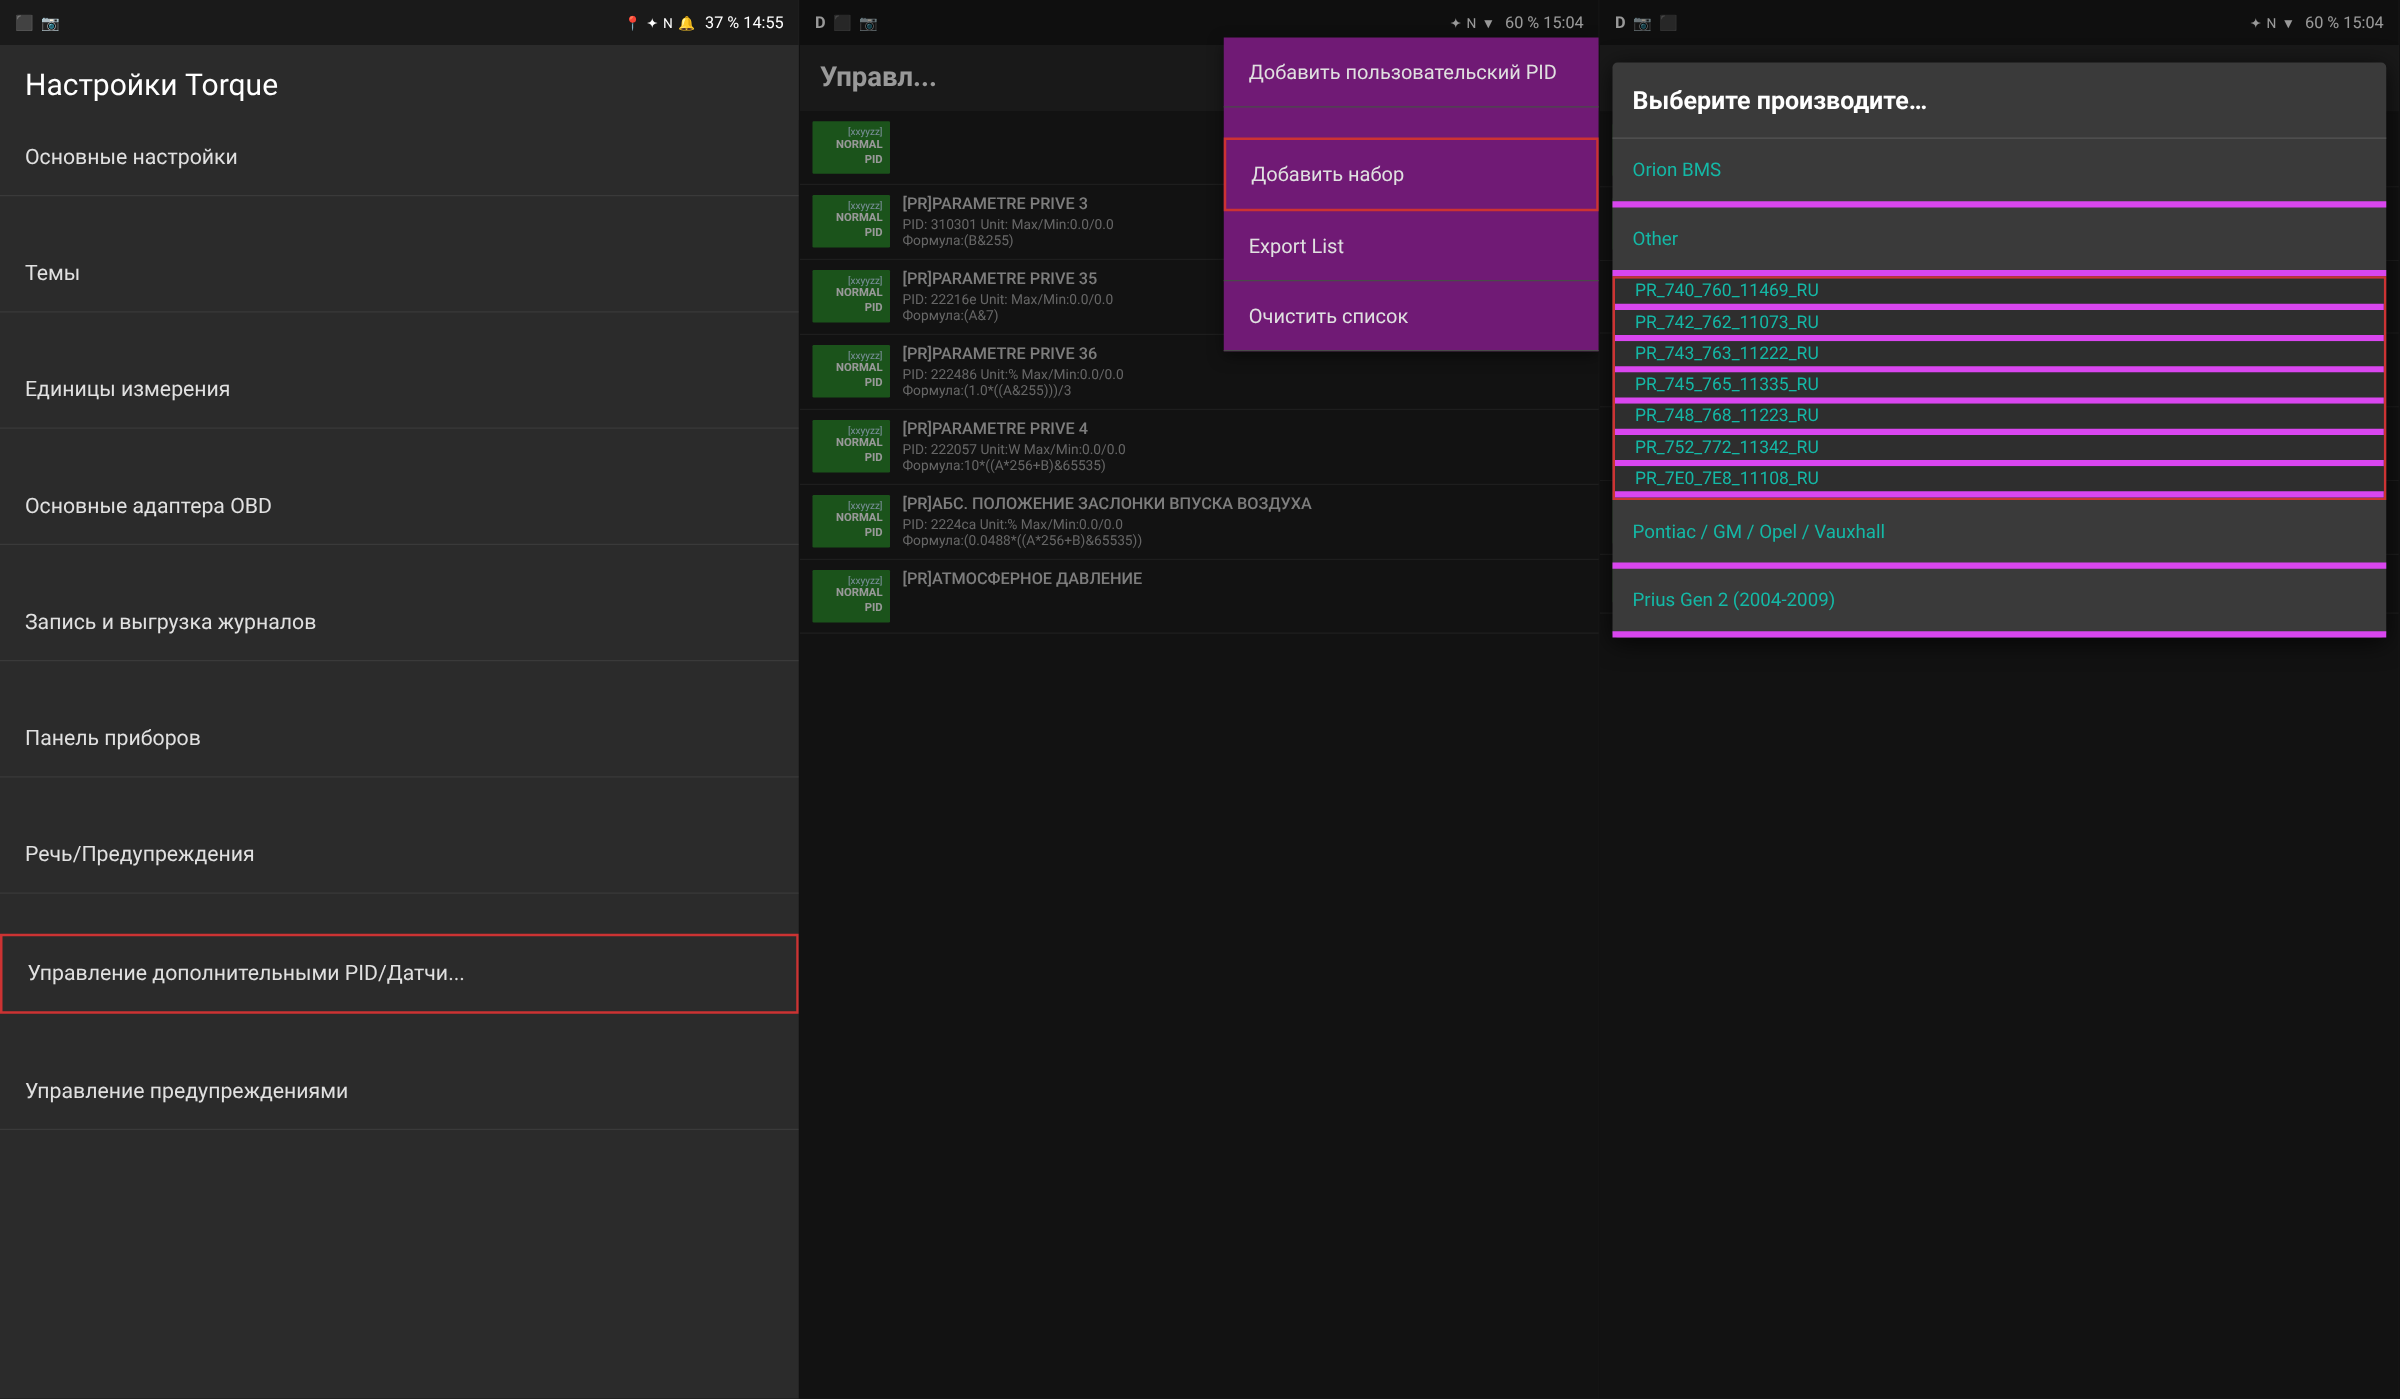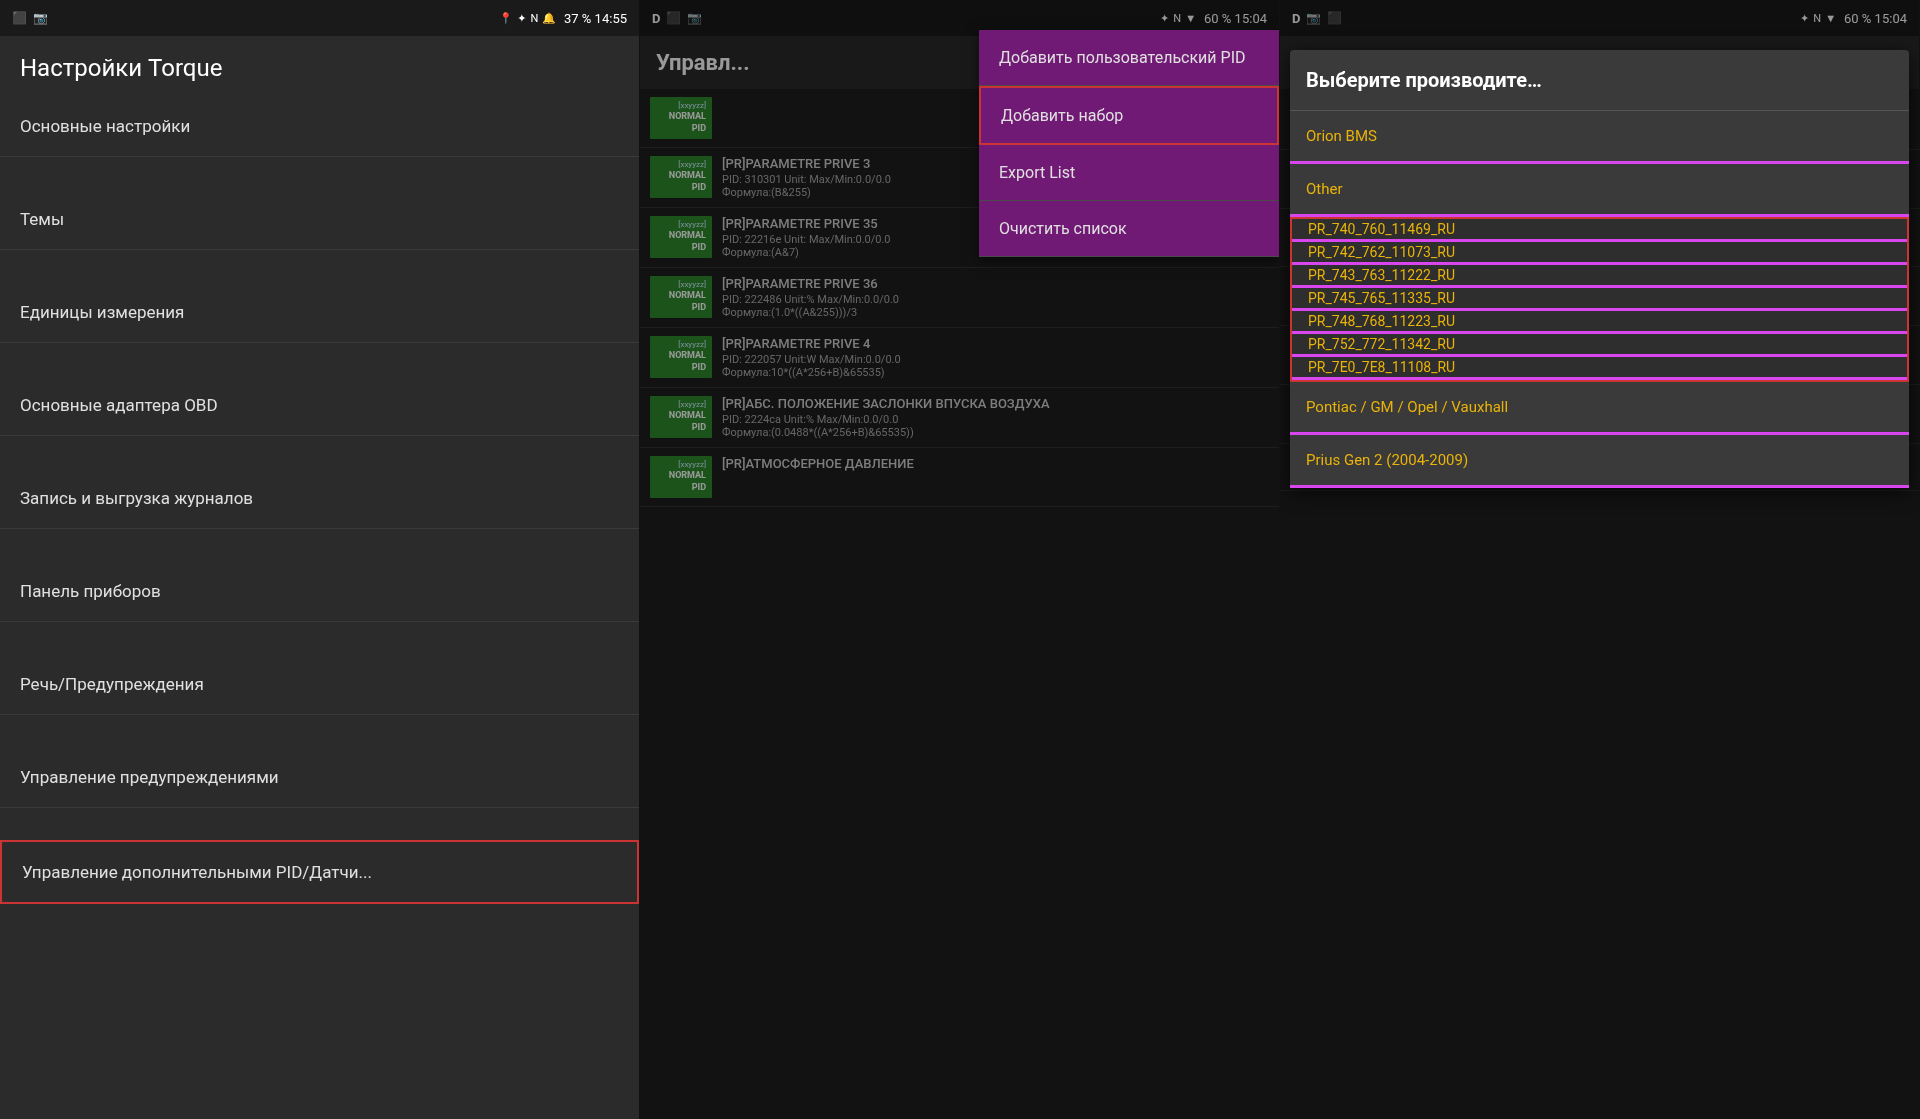--- a/index.html
+++ b/index.html
@@ -149,20 +149,21 @@
     }
     .dropdown-item {
       padding: 18px 20px;
       color: #e0e0e0;
       font-size: 16px;
       cursor: pointer;
       border-bottom: 1px solid #4a4a4a;
     }
     .dropdown-item.highlighted {
       border: 2px solid #cc3333;
+      margin-top: 24px;
     }
 
     
     .screen3 {
       background: #1e1e1e;
       position: relative;
     }
     .screen3 .app-header {
       padding: 14px 16px;
       background: #2b2b2b;
@@ -188,23 +189,23 @@
       padding: 18px 16px;
       border-bottom: 1px solid #555;
     }
     .mfr-dialog-title {
       color: #ffffff;
       font-size: 20px;
       font-weight: bold;
     }
     .mfr-item {
       padding: 16px 16px;
-      color: #eab308;
+      color: #14b8a6;
       font-size: 15px;
-      border-bottom: 3px solid #d946ef;
+      border-bottom: 5px solid #d946ef;
       cursor: pointer;
     }
     .mfr-sublist {
       border: 2px solid #cc3333;
       margin: 0 0;
     }
     .mfr-sublist .mfr-item {
       background: #2e2e2e;
       font-size: 14px;
       padding: 2px 16px;
@@ -247,22 +248,22 @@
 
   <div class="settings-list">
 
   <div class="settings-item">Основные настройки</div>
       <div class="settings-item">Темы</div>
       <div class="settings-item">Единицы измерения</div>
       <div class="settings-item">Основные адаптера OBD</div>
       <div class="settings-item">Запись и выгрузка журналов</div>
       <div class="settings-item">Панель приборов</div>
       <div class="settings-item">Речь/Предупреждения</div>
+      <div class="settings-item active">Управление дополнительными PID/Датчи...</div>
       <div class="settings-item">Управление предупреждениями</div>
-      <div class="settings-item active">Управление дополнительными PID/Датчи...</div>
     </div>
 </div>
 
 <div class="phone-panel screen2">
 
   <div class="status-bar">
     <div class="status-bar-left">
       <span class="status-icon" style="font-size:13px;color:#fff;font-weight:bold;">D</span>
       <span class="status-icon">⬛</span>
       <span class="status-icon">📷</span>

